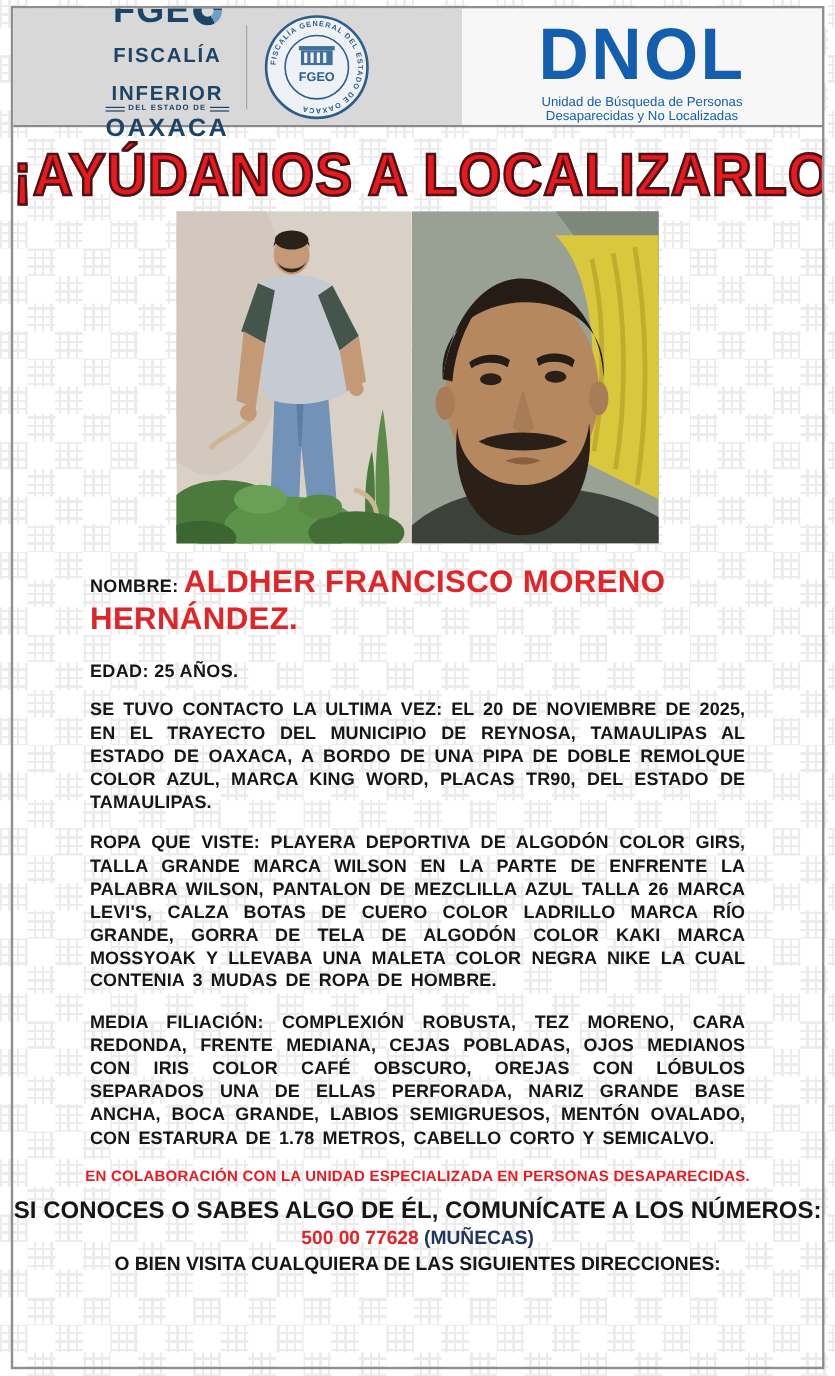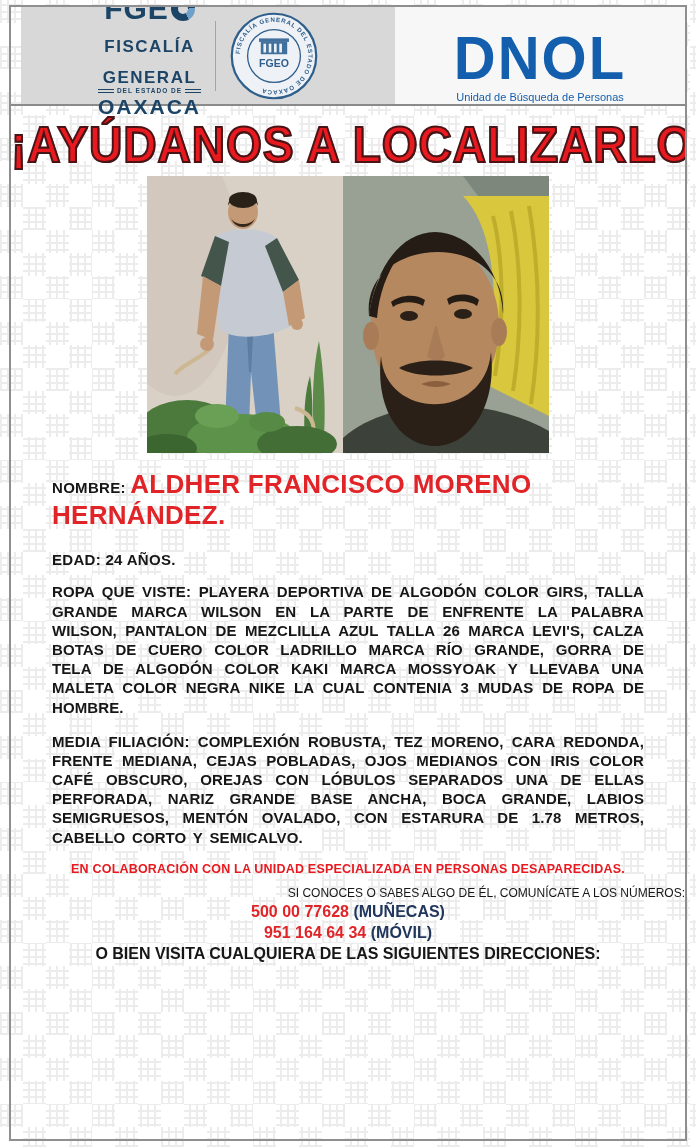--- a/index.html
+++ b/index.html
@@ -16,21 +16,21 @@
     overflow:hidden;
     box-sizing:border-box;
   }
   .frame{
     position:absolute;top:5px;left:9px;right:9px;bottom:6px;
     border:2px solid #8f8f8f;
     box-sizing:border-box;
     overflow:hidden;
   }
   
-  .header{display:flex;height:97px;border-bottom:2px solid #8a8a8a;padding-left:10px;}
+  .header{display:flex;height:97px;border-bottom:2px solid #8a8a8a;}
   .brand-panel{
     width:374px;background:#d8d8d8;display:flex;align-items:center;justify-content:center;gap:14px;
   }
   .fgeo-block{color:#1c4467;text-align:center;line-height:1;}
   .fgeo-word{font-size:30px;font-weight:bold;letter-spacing:1px;display:flex;align-items:center;justify-content:center;gap:2px;}
   .fgeo-o{width:24px;height:24px;border-radius:50%;
     background:conic-gradient(from 220deg,#1c4467 0 225deg,#6fa0c8 225deg 290deg,#1c4467 290deg);
     position:relative;display:inline-block;}
   .fgeo-o::after{content:"";position:absolute;left:7px;top:7px;width:10px;height:10px;border-radius:50%;background:#d8d8d8;}
   .fgeo-l1,.fgeo-l2{font-size:17px;font-weight:bold;letter-spacing:1.5px;margin-top:14px;}
@@ -49,50 +49,50 @@
     color:#e8191f;
     -webkit-text-stroke:2px #4a1315;
     text-shadow:1px 1px 0 #333;
     transform:scaleY(1.08);
     white-space:nowrap;
   }
   
   .photos{display:flex;justify-content:center;margin-top:4px;}
   .photos svg{display:block;}
   
-  .content{padding:0 41px;color:#161616;}
+  .content{padding:0 64px;color:#161616;}
   .name-block{margin-top:16px;line-height:1.2;}
   .name-label{font-size:15px;font-weight:bold;color:#161616;letter-spacing:.3px;}
   .name-value{font-size:26px;font-weight:bold;color:#e02428;letter-spacing:.3px;}
   .age-line{margin-top:20px;font-size:15px;font-weight:bold;letter-spacing:.3px;}
   .para{margin-top:14px;font-size:15px;font-weight:bold;line-height:1.28;text-align:justify;letter-spacing:.1px;word-spacing:2.5px;}
   
   .collab{margin-top:4px;text-align:center;font-size:12.5px;font-weight:bold;color:#e8191f;letter-spacing:.2px;}
   .contact{margin-top:10px;text-align:center;line-height:1.25;}
-  .contact-intro{font-size:12px;font-weight:normal;color:#161616;text-align:right;}
+  .contact-intro{font-size:20px;font-weight:bold;color:#161616;}
   .phone-line{font-size:16px;font-weight:bold;margin-top:1px;}
   .phone-number{color:#e02428;}
   .phone-label{color:#21365d;}
   .contact-outro{font-size:16px;font-weight:bold;color:#161616;margin-top:1px;}
 </style>
 </head>
 <body>
 
 <div class="poster">
   <div class="frame">
 
     <div class="header">
       <div class="brand-panel">
         <div class="fgeo-block">
           <div class="fgeo-word">
             <span>FGE</span>
             <span class="fgeo-o"></span>
           </div>
           <div class="fgeo-l1">FISCALÍA</div>
-          <div class="fgeo-l2">GENERAL</div>
+          <div class="fgeo-l2">INFERIOR</div>
           <div class="fgeo-l3">
             <span class="hline"></span>
             <span>DEL ESTADO DE</span>
             <span class="hline"></span>
           </div>
           <div class="fgeo-l4">OAXACA</div>
         </div>
         <div class="brand-divider"></div>
         <svg class="seal" viewBox="0 0 100 100">
           <circle cx="50" cy="50" r="48" fill="#eef2f6" stroke="#2e5e8c" stroke-width="2.5"></circle>
@@ -107,20 +107,21 @@
           <rect x="44" y="36" width="3" height="10" fill="#eef2f6"></rect>
           <rect x="50" y="36" width="3" height="10" fill="#eef2f6"></rect>
           <rect x="56" y="36" width="3" height="10" fill="#eef2f6"></rect>
           <text x="50" y="63" text-anchor="middle" font-size="12" font-weight="bold" fill="#2e5e8c">FGEO</text>
         </svg>
       </div>
       <div class="dnol-panel">
         <div class="dnol-acronym">DNOL</div>
         <div class="dnol-sub">
           <span>Unidad de Búsqueda de Personas</span><br>
+          <span>Desaparecidas y No Localizadas</span>
         </div>
       </div>
     </div>
 
     <div class="headline">¡AYÚDANOS A LOCALIZARLO!</div>
 
     <div class="photos">
       <svg width="196" height="277" viewBox="0 0 196 277">
         <rect width="196" height="277" fill="#d9d0c6"></rect>
         <ellipse cx="28" cy="90" rx="65" ry="130" fill="#cfc5ba" opacity="0.7"></ellipse>
@@ -191,35 +192,32 @@
         <path d="M56,192 C72,182 112,182 130,192 C114,202 72,202 56,192 Z" fill="#2a2017"></path>
         <path d="M78,208 C88,204 98,204 108,208 C98,212 88,212 78,208 Z" fill="#8a5f3e"></path>
       </svg>
     </div>
 
     <div class="content">
       <div class="name-block">
         <span class="name-label">NOMBRE:</span>
         <span class="name-value">ALDHER FRANCISCO MORENO HERNÁNDEZ.</span>
       </div>
-      <div class="age-line">EDAD: 24 AÑOS.</div>
-
+      <div class="age-line">EDAD: 25 AÑOS.</div>
+
+      <p class="para">SE TUVO CONTACTO LA ULTIMA VEZ: EL 20 DE NOVIEMBRE DE 2025, EN EL TRAYECTO DEL MUNICIPIO DE REYNOSA, TAMAULIPAS AL ESTADO DE OAXACA, A BORDO DE UNA PIPA DE DOBLE REMOLQUE COLOR AZUL, MARCA KING WORD, PLACAS TR90, DEL ESTADO DE TAMAULIPAS.</p>
       <p class="para">ROPA QUE VISTE: PLAYERA DEPORTIVA DE ALGODÓN COLOR GIRS, TALLA GRANDE MARCA WILSON EN LA PARTE DE ENFRENTE LA PALABRA WILSON, PANTALON DE MEZCLILLA AZUL TALLA 26 MARCA LEVI'S, CALZA BOTAS DE CUERO COLOR LADRILLO MARCA RÍO GRANDE, GORRA DE TELA DE ALGODÓN COLOR KAKI MARCA MOSSYOAK Y LLEVABA UNA MALETA COLOR NEGRA NIKE LA CUAL CONTENIA 3 MUDAS DE ROPA DE HOMBRE.</p>
       <p class="para">MEDIA FILIACIÓN: COMPLEXIÓN ROBUSTA, TEZ MORENO, CARA REDONDA, FRENTE MEDIANA, CEJAS POBLADAS, OJOS MEDIANOS CON IRIS COLOR CAFÉ OBSCURO, OREJAS CON LÓBULOS SEPARADOS UNA DE ELLAS PERFORADA, NARIZ GRANDE BASE ANCHA, BOCA GRANDE, LABIOS SEMIGRUESOS, MENTÓN OVALADO, CON ESTARURA DE 1.78 METROS, CABELLO CORTO Y SEMICALVO.</p>
     </div>
 
     <div class="collab">EN COLABORACIÓN CON LA UNIDAD ESPECIALIZADA EN PERSONAS DESAPARECIDAS.</div>
 
     <div class="contact">
       <div class="contact-intro">SI CONOCES O SABES ALGO DE ÉL, COMUNÍCATE A LOS NÚMEROS:</div>
       <div class="phone-line">
         <span class="phone-number">500 00 77628</span>
         <span class="phone-label">(MUÑECAS)</span>
       </div>
-      <div class="phone-line">
-        <span class="phone-number">951 164 64 34</span>
-        <span class="phone-label">(MÓVIL)</span>
-      </div>
       <div class="contact-outro">O BIEN VISITA CUALQUIERA DE LAS SIGUIENTES DIRECCIONES:</div>
     </div>
 
   </div>
 </div>
 
 </body></html>

